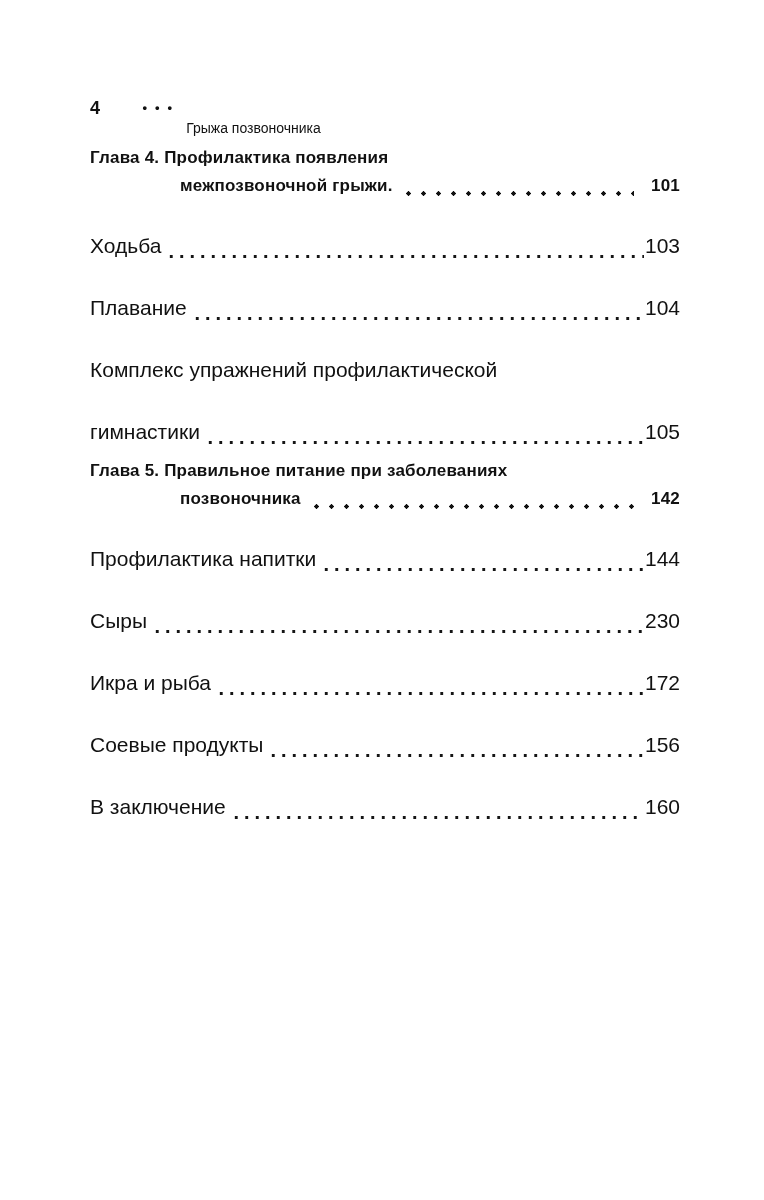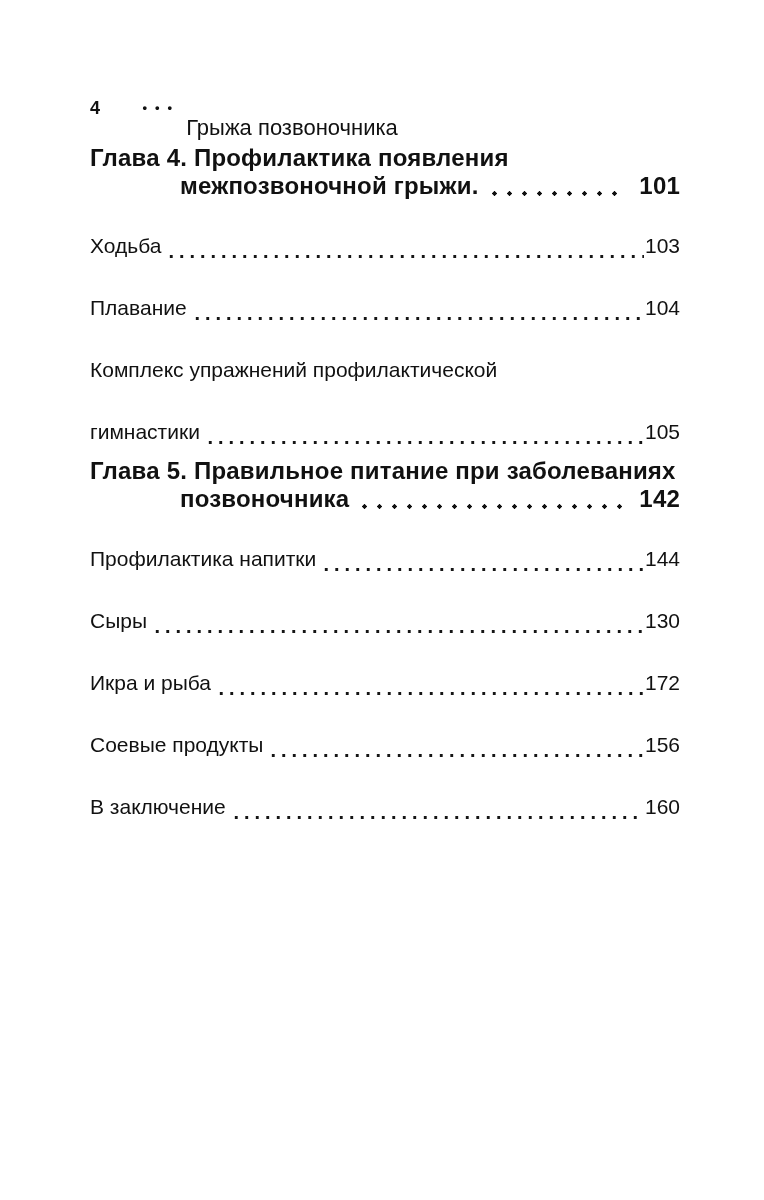--- a/index.html
+++ b/index.html
@@ -32,29 +32,29 @@
   }
   .running-header .sep-dots {
     font-size: 13px;
     font-weight: bold;
     letter-spacing: 8px;
     margin-left: 42px;
     line-height: 1;
     transform: translateY(-1px);
   }
   .running-header .running-title {
-    font-size: 22px;
+    font-size: 14px;
     margin-left: 6px;
     margin-top: 40px;
   }
 
   
   .chapter {
     font-weight: bold;
-    font-size: 24px;
+    font-size: 17px;
     line-height: 28px;
     letter-spacing: 0.2px;
   }
   .chapter .line2 {
     display: flex;
     align-items: baseline;
     padding-left: 90px;
   }
   .chapter .entry-title { white-space: nowrap; }
   .chapter .page-ref { margin-left: 14px; }
@@ -147,21 +147,21 @@
 
   <div class="entries">
     <div class="entry">
       <span class="entry-title">Профилактика напитки</span>
       <span class="leader"></span>
       <span class="page-ref">144</span>
     </div>
     <div class="entry">
       <span class="entry-title">Сыры</span>
       <span class="leader"></span>
-      <span class="page-ref">130</span>
+      <span class="page-ref">230</span>
     </div>
     <div class="entry">
       <span class="entry-title">Икра и рыба</span>
       <span class="leader"></span>
       <span class="page-ref">172</span>
     </div>
     <div class="entry">
       <span class="entry-title">Соевые продукты</span>
       <span class="leader"></span>
       <span class="page-ref">156</span>

